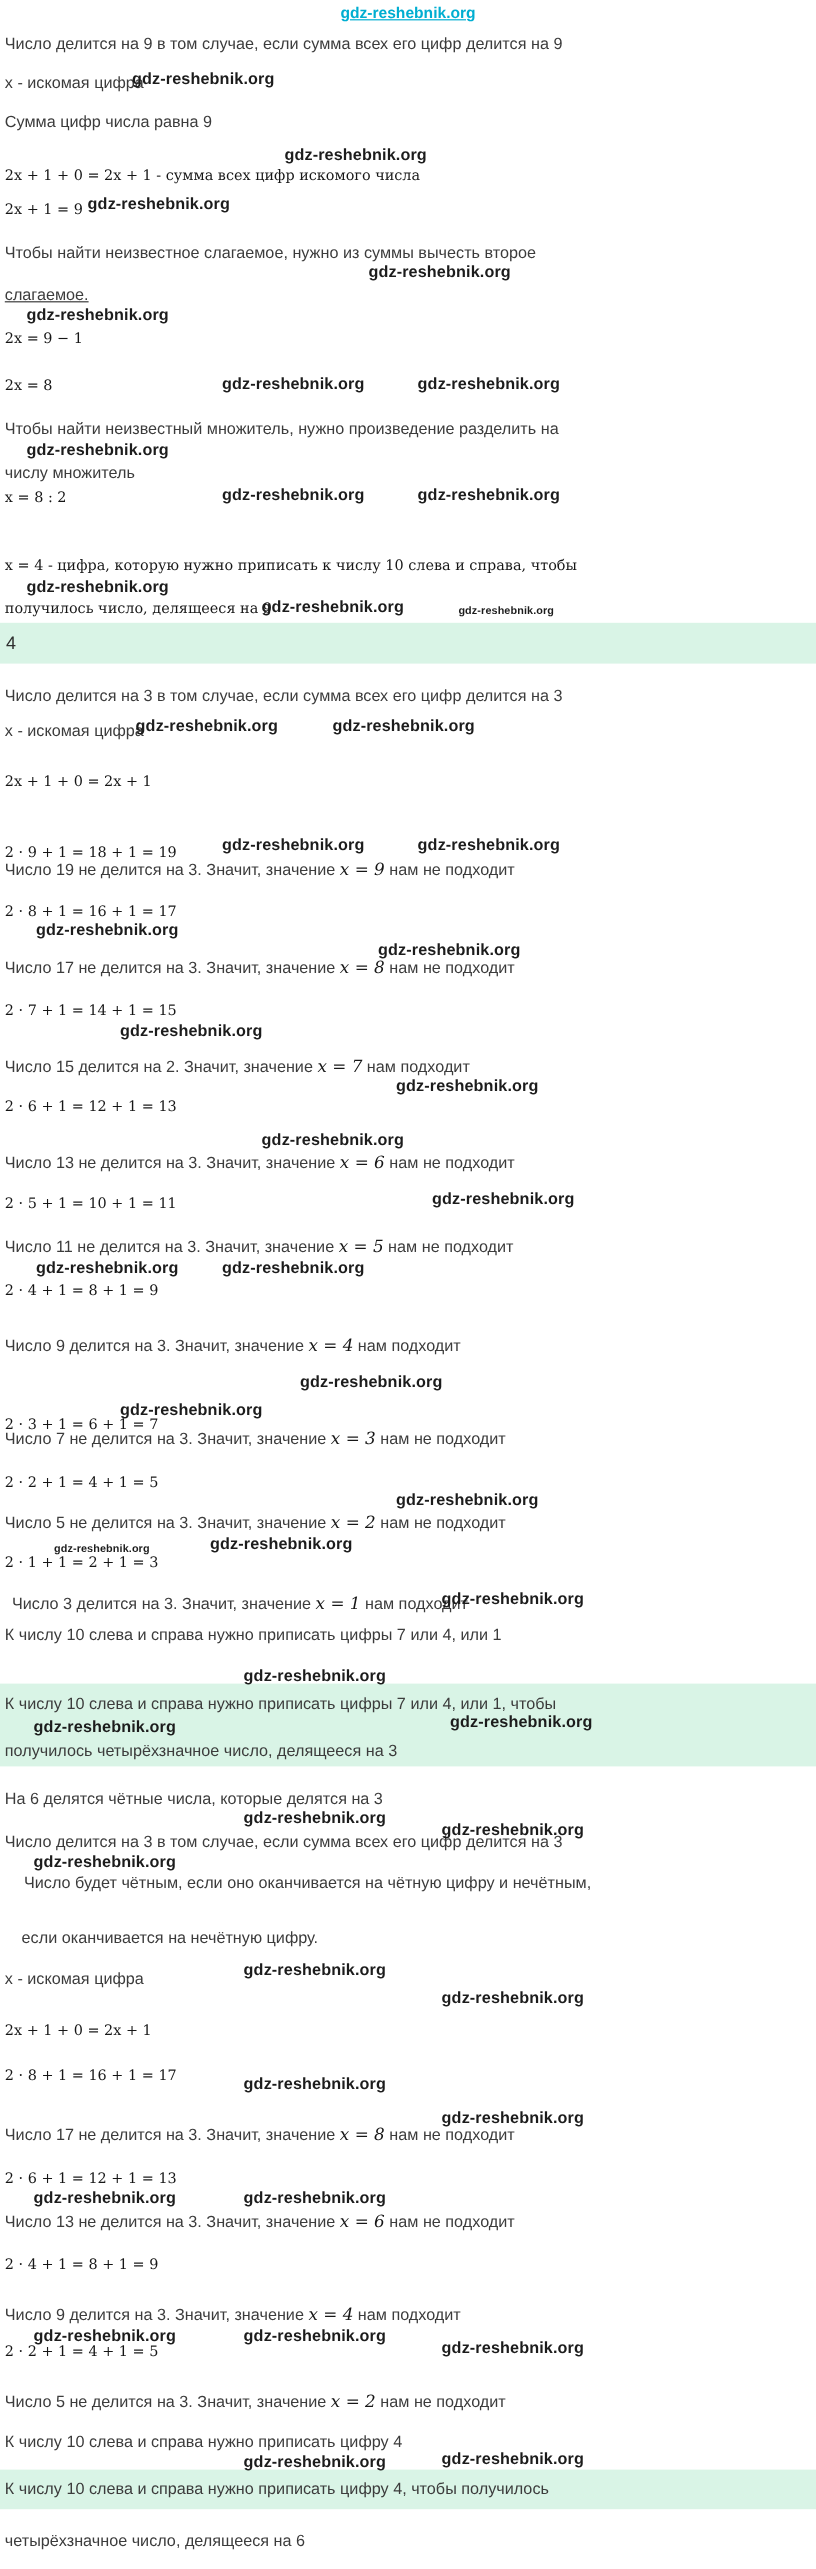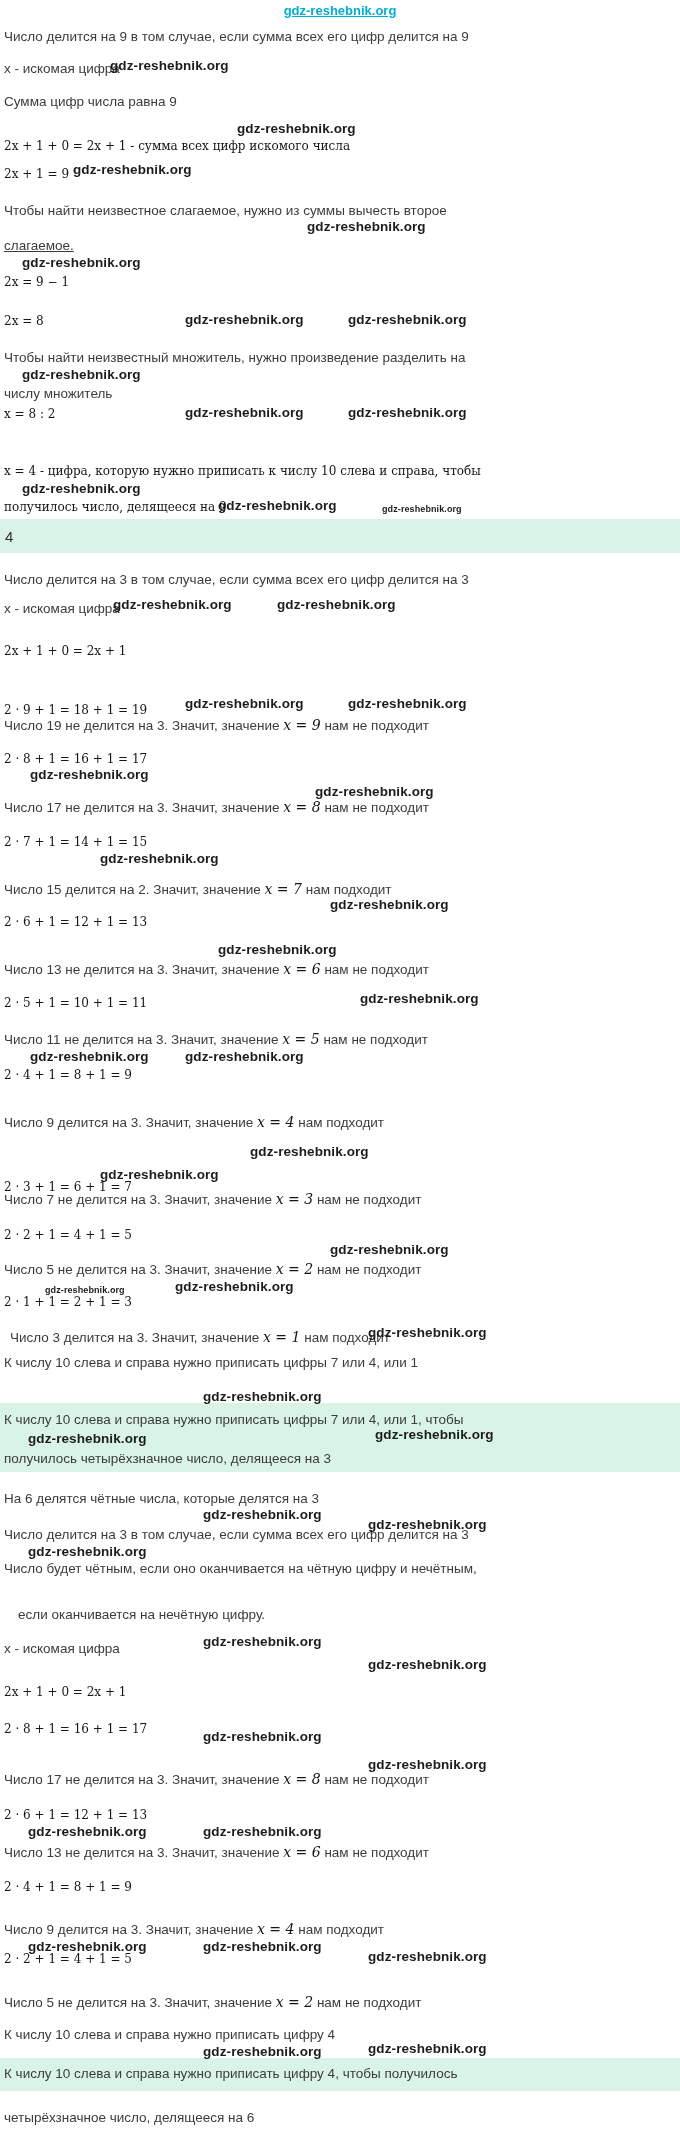--- a/index.html
+++ b/index.html
@@ -117,21 +117,21 @@
       <div class="line wm" style="top: 1388px; left: 203px;">gdz-reshebnik.org</div>
       <div class="line sans" style="top: 1411px; left: 4px;">К числу 10 слева и справа нужно приписать цифры 7 или 4, или 1, чтобы</div>
       <div class="line wm" style="top: 1430px; left: 28px;">gdz-reshebnik.org</div>
       <div class="line wm" style="top: 1426px; left: 375px;">gdz-reshebnik.org</div>
       <div class="line sans" style="top: 1450px; left: 4px;">получилось четырёхзначное число, делящееся на 3</div>
       <div class="line sans" style="top: 1490px; left: 4px;">На 6 делятся чётные числа, которые делятся на 3</div>
       <div class="line wm" style="top: 1506px; left: 203px;">gdz-reshebnik.org</div>
       <div class="line sans" style="top: 1526px; left: 4px;">Число делится на 3 в том случае, если сумма всех его цифр делится на 3</div>
       <div class="line wm" style="top: 1516px; left: 368px;">gdz-reshebnik.org</div>
       <div class="line wm" style="top: 1543px; left: 28px;">gdz-reshebnik.org</div>
-      <div class="line sans" style="top: 1560px; left: 4px;">Число будет чётным, если оно оканчивается на чётную цифру и нечётным,</div>
+      <div class="line sans" style="top: 1560px; left: 20px;">Число будет чётным, если оно оканчивается на чётную цифру и нечётным,</div>
       <div class="line sans" style="top: 1606px; left: 18px;">если оканчивается на нечётную цифру.</div>
       <div class="line sans" style="top: 1640px; left: 4px;">х - искомая цифра</div>
       <div class="line wm" style="top: 1633px; left: 203px;">gdz-reshebnik.org</div>
       <div class="line wm" style="top: 1656px; left: 368px;">gdz-reshebnik.org</div>
       <div class="line math" style="top: 1683px; left: 4px;">2x + 1 + 0 = 2x + 1</div>
       <div class="line math" style="top: 1720px; left: 4px;">2 · 8 + 1 = 16 + 1 = 17</div>
       <div class="line wm" style="top: 1728px; left: 203px;">gdz-reshebnik.org</div>
       <div class="line wm" style="top: 1756px; left: 368px;">gdz-reshebnik.org</div>
       <div class="line sans" style="top: 1770px; left: 4px;"><span class="sans">Число 17 не делится на 3. Значит, значение </span><span class="math">x = 8</span><span class="sans"> нам не подходит</span></div>
       <div class="line math" style="top: 1806px; left: 4px;">2 · 6 + 1 = 12 + 1 = 13</div>

